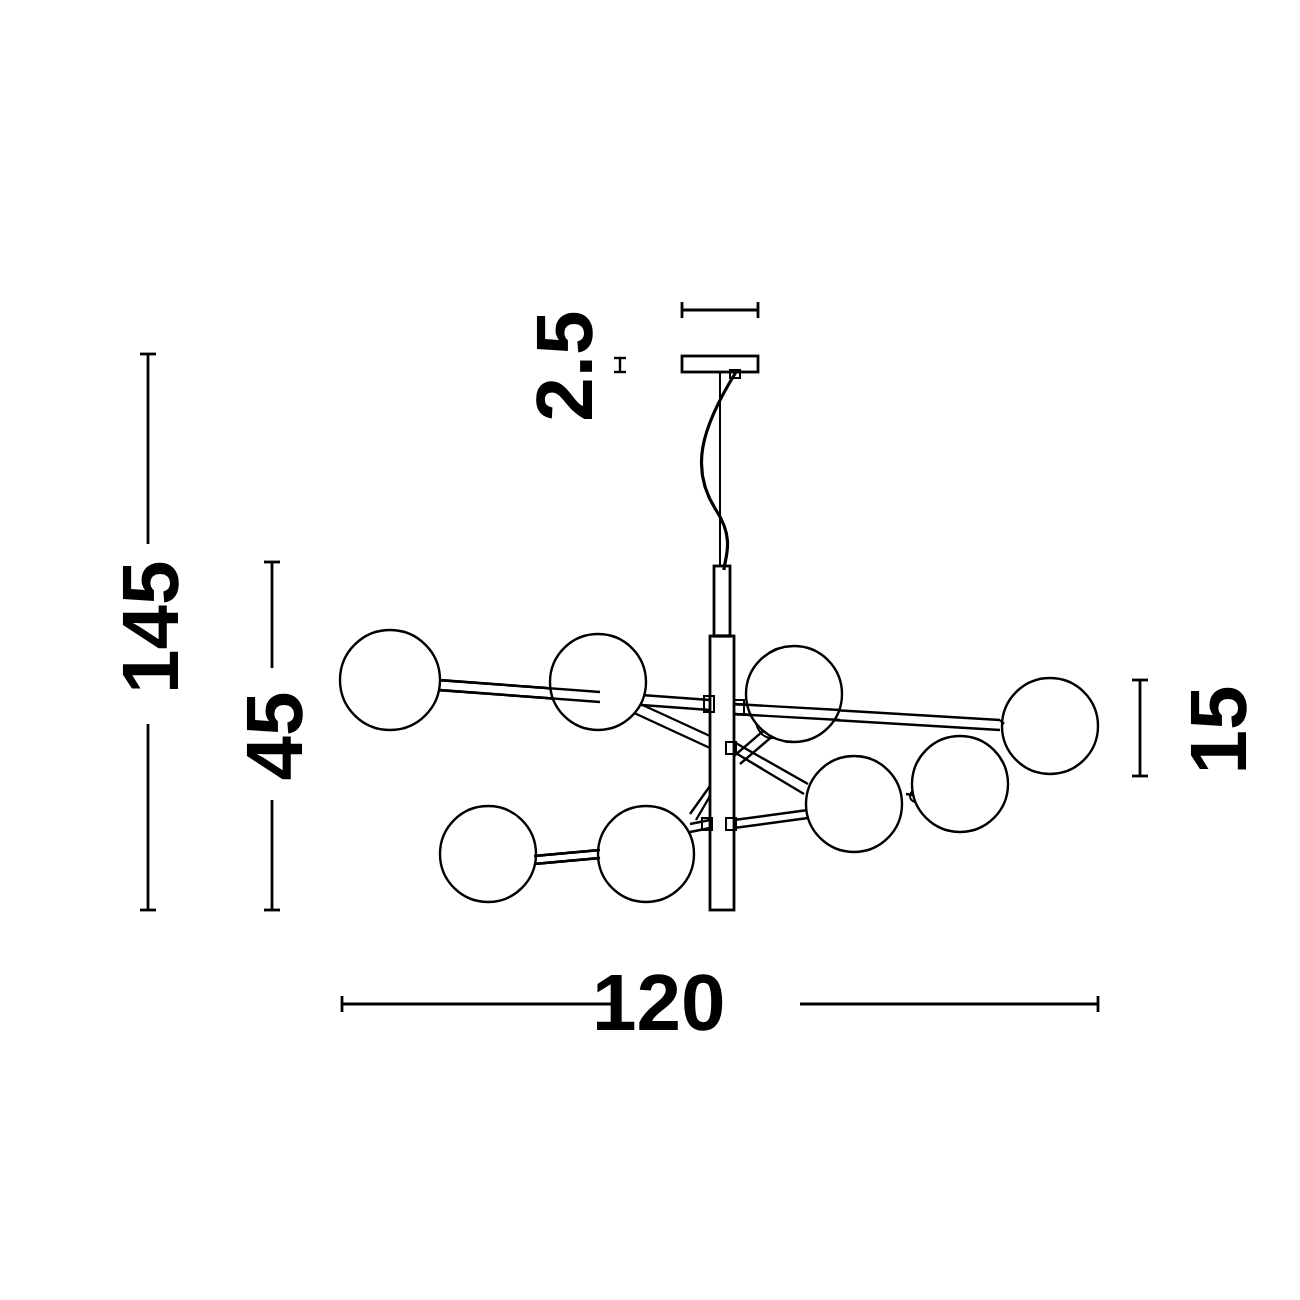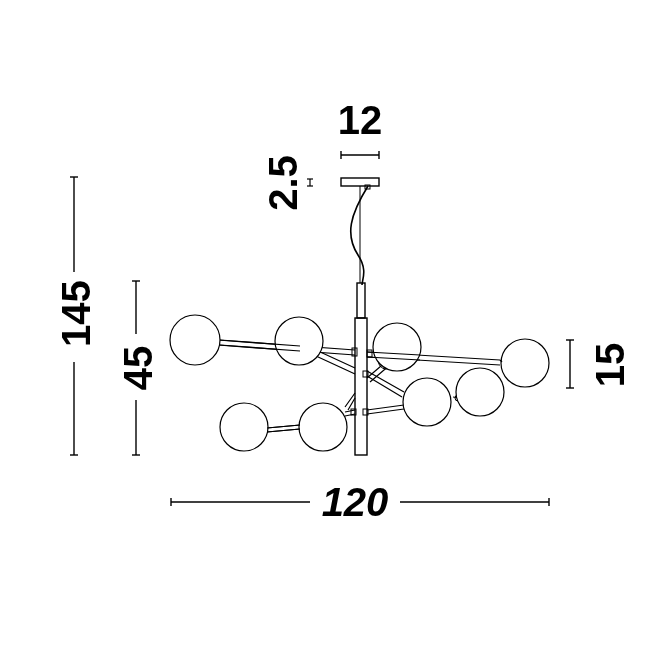--- a/index.html
+++ b/index.html
@@ -114,18 +114,17 @@
       </g>
     </g>
   </svg>
 
   <div class="dim-label" style="left:44px; top:299px; width:60px; height:36px; font-size:40px; text-align:center; transform:rotate(-90deg);">145</div>
 
   <div class="dim-label" style="left:112px; top:350px; width:48px; height:36px; font-size:40px; text-align:center; transform:rotate(-90deg);">45</div>
 
   <div class="dim-label" style="left:584px; top:347px; width:48px; height:36px; font-size:40px; text-align:center; transform:rotate(-90deg);">15</div>
 
-  <div class="dim-label" style="left:308px; top:482px; width:94px; height:40px; font-size:40px; text-align:center;font-style:italic;">120</div>
+  <div class="dim-label" style="left:296px; top:482px; width:94px; height:40px; font-size:40px; ">120</div>
 
-  <div class="dim-label" style="left:334px; top:100px; width:52px; height:36px; font-size:40px; text-align:center;">12</div>
 
   <div class="dim-label" style="left:246px; top:165px; width:70px; height:36px; font-size:40px; text-align:center; transform:rotate(-90deg);">2.5</div>
 </div>
 
 </body></html>

